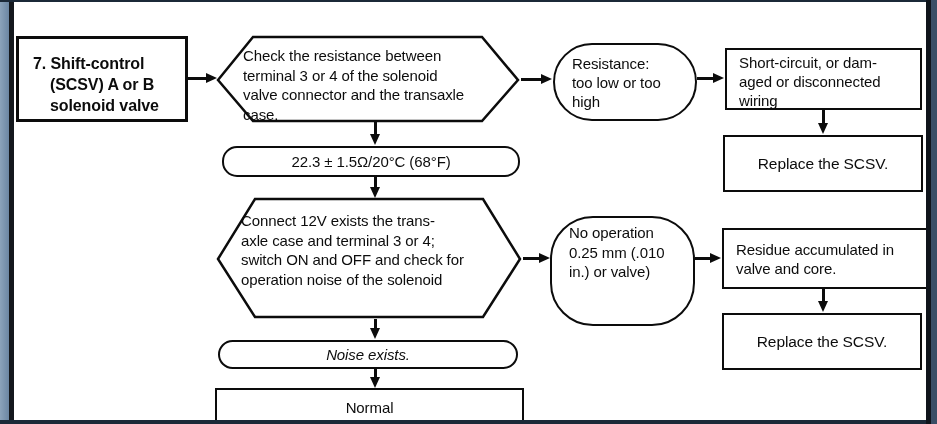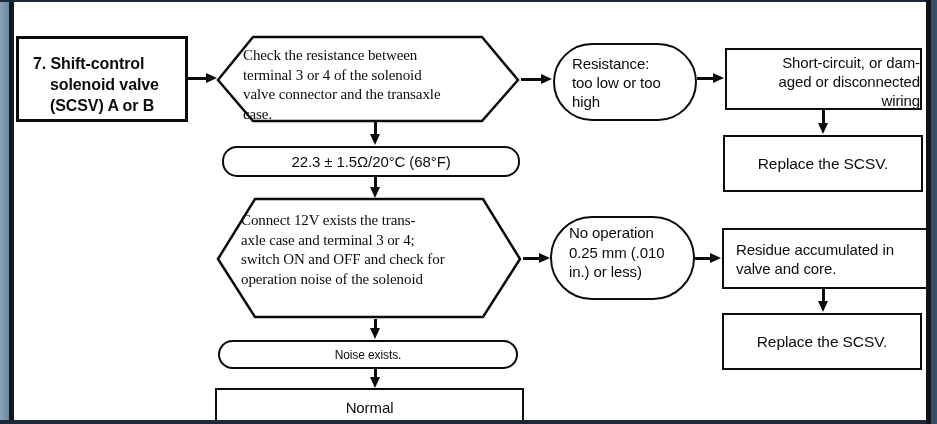--- a/index.html
+++ b/index.html
@@ -21,39 +21,39 @@
   .rect{border:2px solid #0c0c0c;}
   .rect-thick{border:3px solid #0c0c0c;}
   .oval{border:2.5px solid #0c0c0c;}
   .pill{border:2.5px solid #0c0c0c;border-radius:15px;display:flex;align-items:center;justify-content:center;}
   .center-lbl{display:flex;align-items:center;justify-content:center;text-align:center;}
   .txt{font-size:15px;line-height:19px;}
   .txt span{display:block;}
   .hexwrap{position:absolute;}
   .hexwrap svg{position:absolute;left:0;top:0;}
   .hextxt{position:absolute;font-size:15px;line-height:19.5px;}
-  .hextxt span{display:block;font-family:Liberation Serif, serif;}
+  .hextxt span{display:block;}
   .bold{font-weight:bold;}
   .indent{margin-left:17px;}
   
   .ln{position:absolute;background:#0c0c0c;}
   .ah{position:absolute;width:0;height:0;}
   .ah-right{border-top:5px solid transparent;border-bottom:5px solid transparent;border-left:11px solid #0c0c0c;}
   .ah-down{border-left:5px solid transparent;border-right:5px solid transparent;border-top:11px solid #0c0c0c;}
 </style>
 </head>
 <body>
 
 <div id="stage">
 
   <div class="node rect-thick" style="left:16px;top:36px;width:172px;height:86px;">
     <div class="txt bold" style="padding:14px 0 0 14px;font-size:16px;line-height:21px;">
       <span>7. Shift-control</span>
+      <span class="indent">(SCSV) A or B</span>
       <span class="indent">solenoid valve</span>
-      <span class="indent">(SCSV) A or B</span>
     </div>
   </div>
 
   <div class="hexwrap" style="left:215px;top:35px;width:306px;height:88px;">
     <svg width="306" height="88" viewBox="0 0 306 88">
       <polygon points="3,45 38,2 267,2 303,45 267,86 38,86" fill="#ffffff" stroke="#0c0c0c" stroke-width="2.5"></polygon>
     </svg>
     <div class="hextxt" style="left:28px;top:11px;">
       <span>Check the resistance between</span>
       <span>terminal 3 or 4 of the solenoid</span>
@@ -64,21 +64,21 @@
 
   <div class="node oval" style="left:553px;top:43px;width:144px;height:78px;border-radius:39px;">
     <div class="txt" style="padding:9px 0 0 17px;">
       <span>Resistance:</span>
       <span>too low or too</span>
       <span>high</span>
     </div>
   </div>
 
   <div class="node rect" style="left:725px;top:48px;width:197px;height:62px;">
-    <div class="txt" style="padding:3px 0 0 12px;text-align:right;">
+    <div class="txt" style="padding:3px 0 0 12px;">
       <span>Short-circuit, or dam-</span>
       <span>aged or disconnected</span>
       <span>wiring</span>
     </div>
   </div>
 
   <div class="node rect center-lbl" style="left:723px;top:135px;width:200px;height:57px;font-size:15.5px;">
     <span>Replace the SCSV.</span>
   </div>
 
@@ -91,40 +91,40 @@
       <polygon points="3,62 40,2 268,2 305,62 268,120 40,120" fill="#ffffff" stroke="#0c0c0c" stroke-width="2.5"></polygon>
     </svg>
     <div class="hextxt" style="left:26px;top:14px;">
       <span>Connect 12V exists the trans-</span>
       <span>axle case and terminal 3 or 4;</span>
       <span>switch ON and OFF and check for</span>
       <span>operation noise of the solenoid</span>
     </div>
   </div>
 
-  <div class="node oval" style="left:550px;top:216px;width:145px;height:84px;border-radius:43px;">
+  <div class="node oval" style="left:550px;top:216px;width:145px;height:110px;border-radius:43px;">
     <div class="txt" style="padding:5px 0 0 17px;line-height:19.5px;">
       <span>No operation</span>
       <span>0.25 mm (.010</span>
-      <span>in.) or less)</span>
+      <span>in.) or valve)</span>
     </div>
   </div>
 
   <div class="node rect" style="left:722px;top:228px;width:224px;height:61px;">
     <div class="txt" style="padding:10px 0 0 12px;">
       <span>Residue accumulated in</span>
       <span>valve and core.</span>
     </div>
   </div>
 
   <div class="node rect center-lbl" style="left:722px;top:313px;width:200px;height:57px;font-size:15.5px;">
     <span>Replace the SCSV.</span>
   </div>
 
-  <div class="node pill" style="left:218px;top:340px;width:300px;height:29px;font-size:12px;">
+  <div class="node pill" style="left:218px;top:340px;width:300px;height:29px;font-size:15px;font-style:italic;">
     <span>Noise exists.</span>
   </div>
 
   <div class="node rect center-lbl" style="left:215px;top:388px;width:309px;height:38px;font-size:15px;">
     <span>Normal</span>
   </div>
 
   <div class="ln" style="left:188px;top:77px;width:20px;height:2.5px;"></div>
   <div class="ah ah-right" style="left:206px;top:73px;"></div>
 

